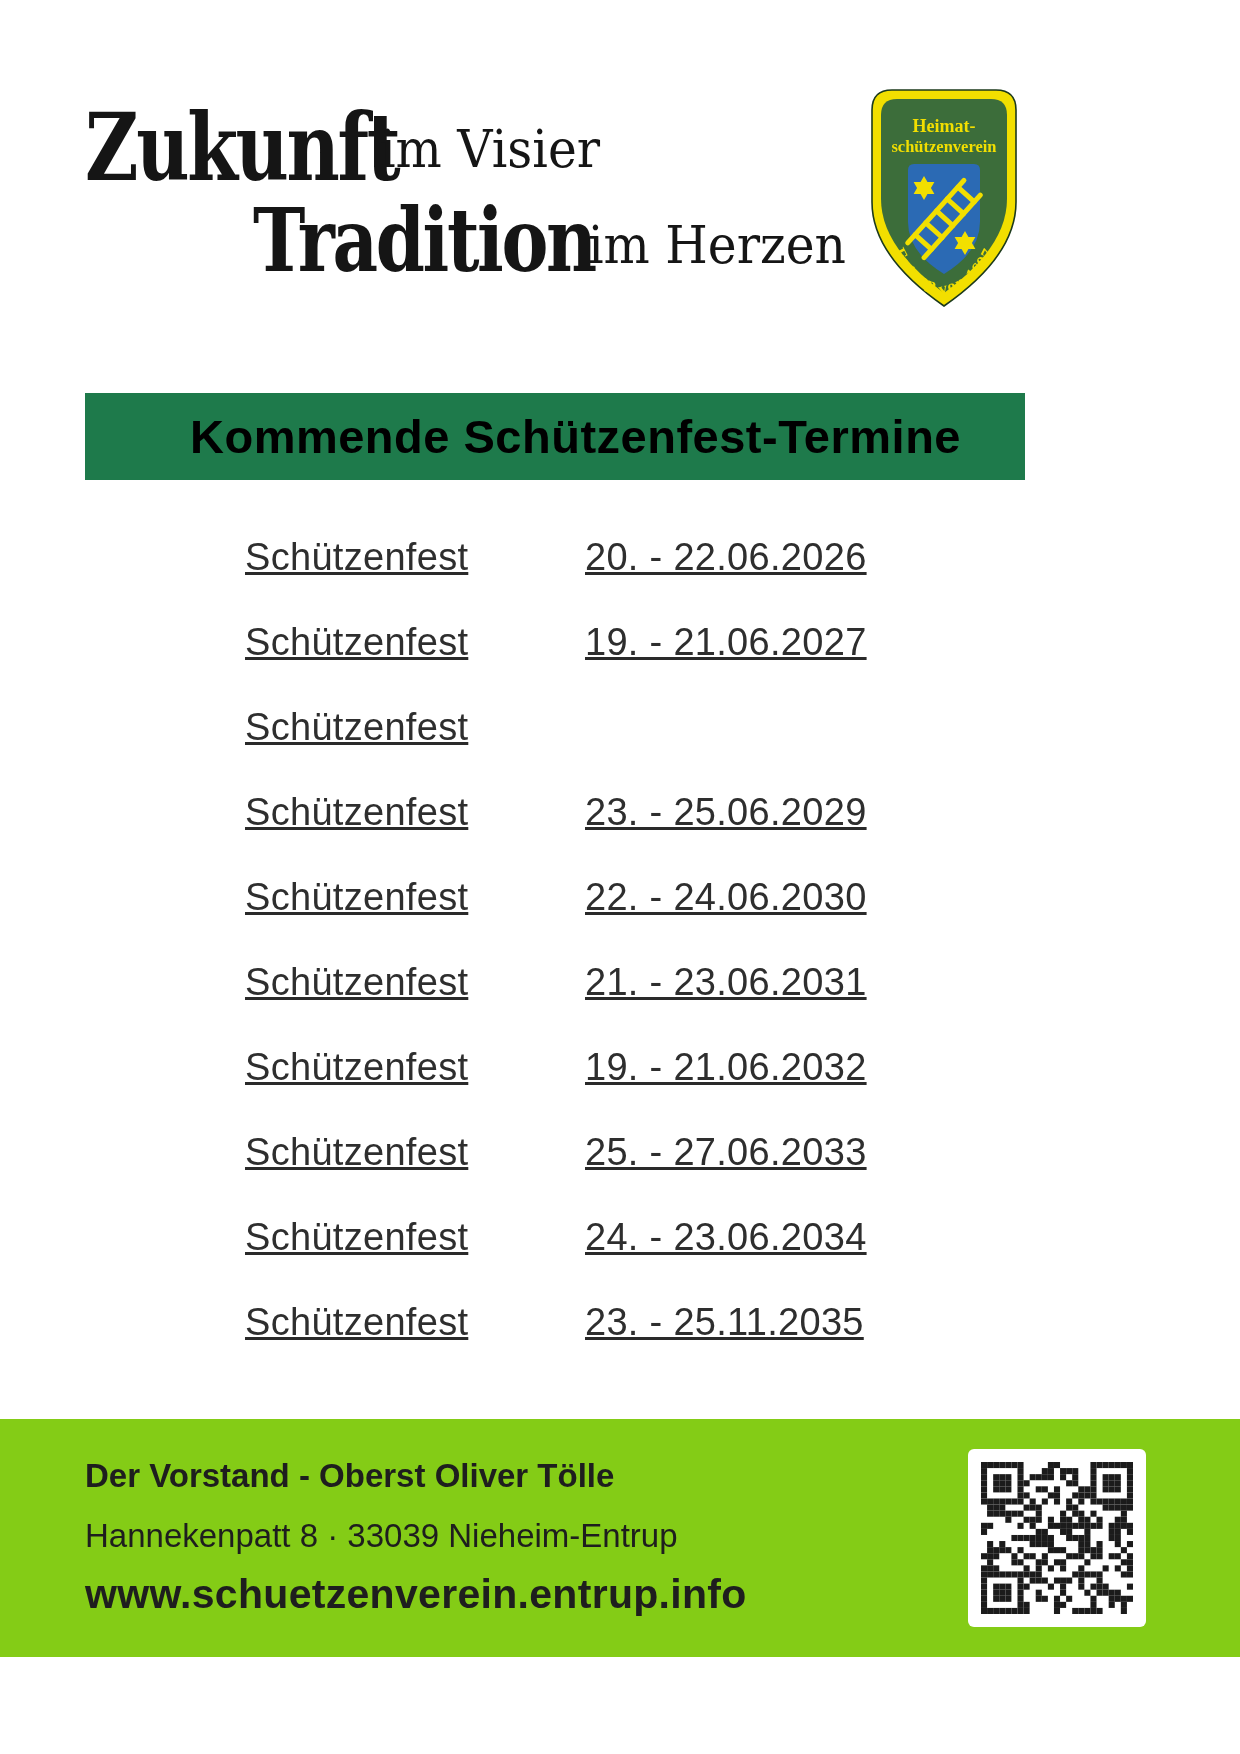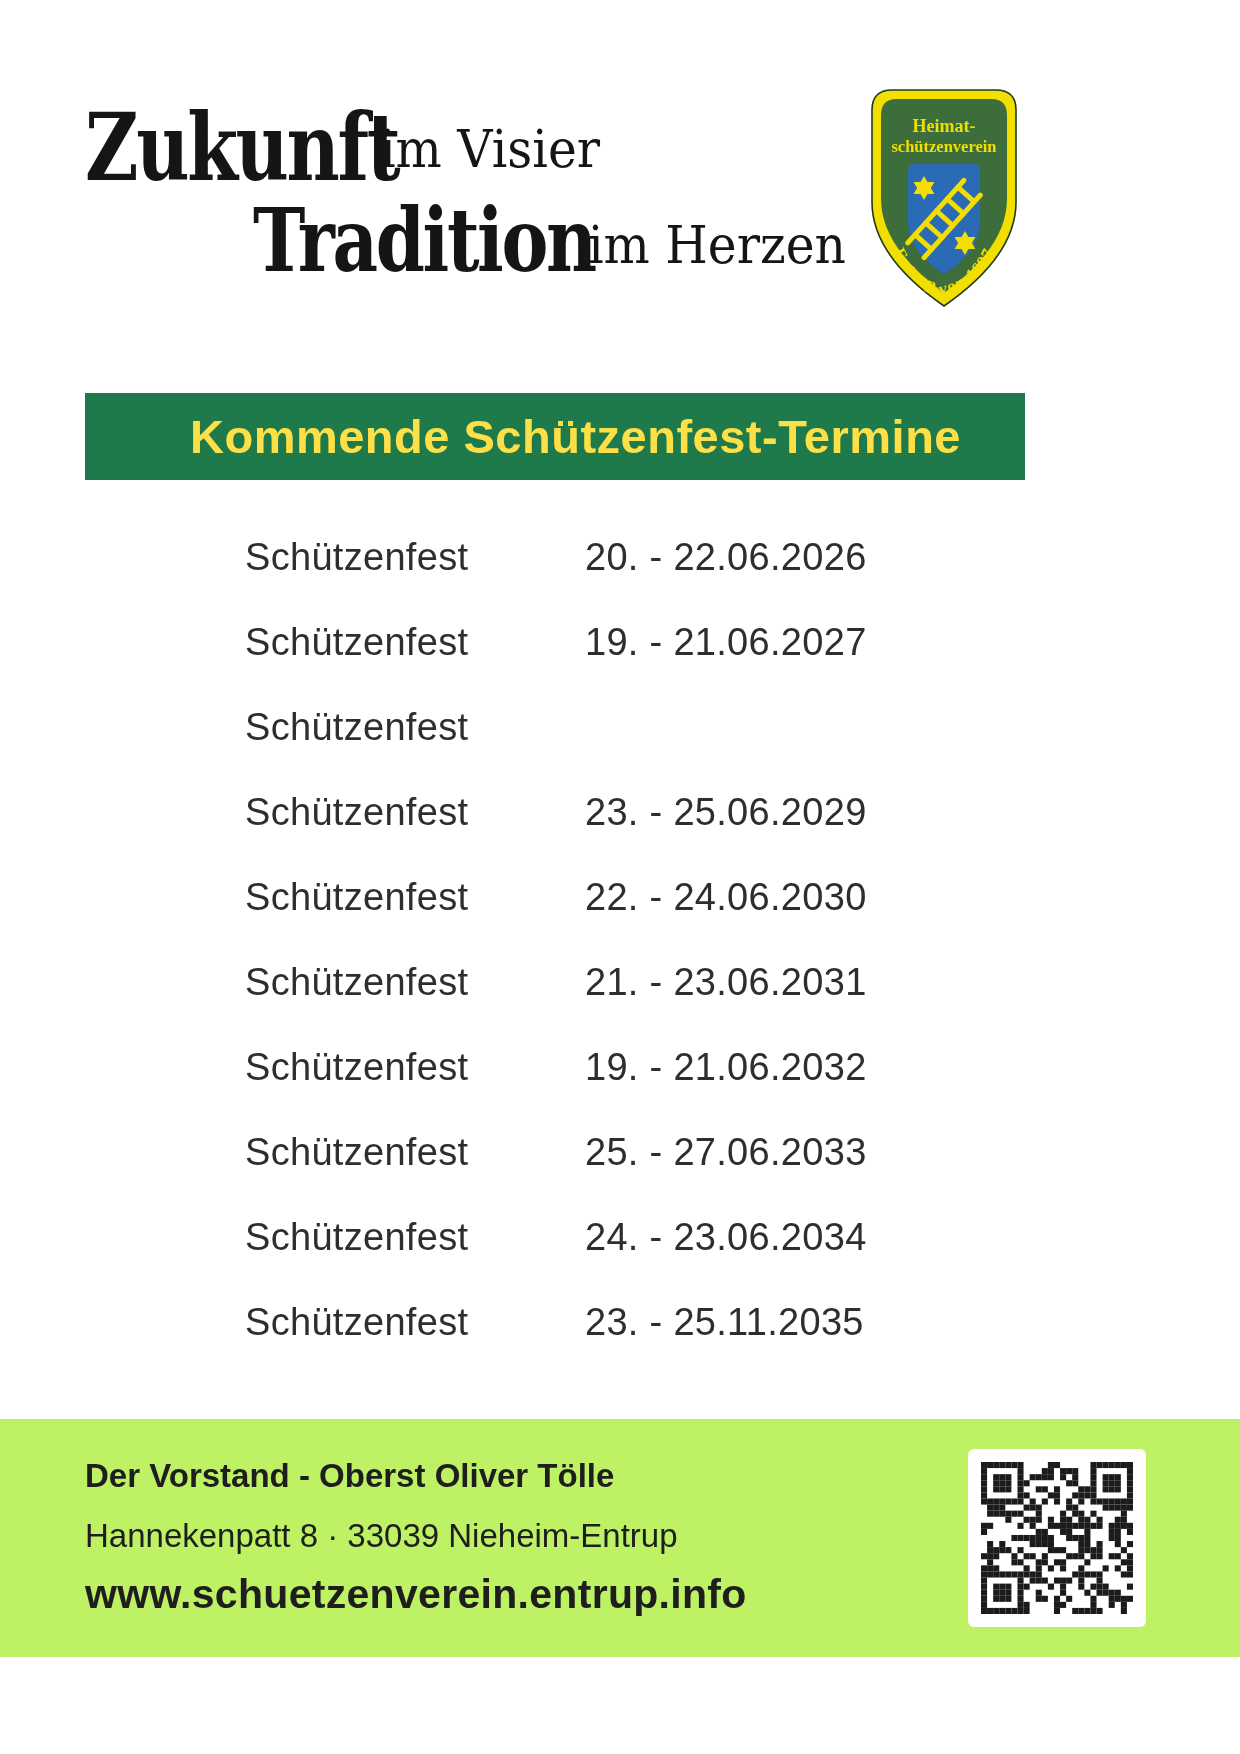--- a/index.html
+++ b/index.html
@@ -17,29 +17,29 @@
   .tg-main2{left:253px;top:188px;font-size:88px;letter-spacing:-3px;transform:scaleX(.80);}
   .tg-sub2{left:588px;top:214px;font-size:53px;font-weight:400;transform:scaleX(.92);}
   
   .crest{position:absolute;left:858px;top:84px;width:172px;height:228px;}
   
   .banner{
     position:absolute;left:85px;top:393px;width:940px;height:87px;
     background:#1E7A4B;display:flex;align-items:center;justify-content:center;
   }
   .banner span{
-    color:#fde047;font-size:47px;font-weight:700;letter-spacing:.5px;white-space:nowrap;margin-left:41px;
+    color:#000000;font-size:47px;font-weight:700;letter-spacing:.5px;white-space:nowrap;margin-left:41px;
   }
   
   .schedule{position:absolute;left:245px;top:515px;width:780px;}
-  .row{display:grid;grid-template-columns:340px auto;height:85px;align-items:center;}
+  .row{display:grid;grid-template-columns:340px auto;height:85px;align-items:center;text-decoration:underline;}
   .cell{font-size:38px;color:#2e2e2e;letter-spacing:.3px;white-space:nowrap;}
   
   .footer{
-    position:absolute;left:0;top:1419px;width:1240px;height:238px;background:#bef264;
+    position:absolute;left:0;top:1419px;width:1240px;height:238px;background:#84cc16;
   }
   .footer-text{position:absolute;left:85px;top:38px;color:#1e1e1e;}
   .f-line1{font-size:33px;font-weight:700;margin:0 0 22px 0;white-space:nowrap;}
   .f-line2{font-size:33px;font-weight:400;margin:0 0 16px 0;white-space:nowrap;}
   .f-line3{font-size:41px;font-weight:700;margin:0;white-space:nowrap;letter-spacing:.3px;text-align:right;}
   .qr-box{
     position:absolute;left:968px;top:30px;width:178px;height:178px;background:#ffffff;
     border-radius:6px;display:flex;align-items:center;justify-content:center;
   }
   .qr-inner{width:152px;height:152px;}

